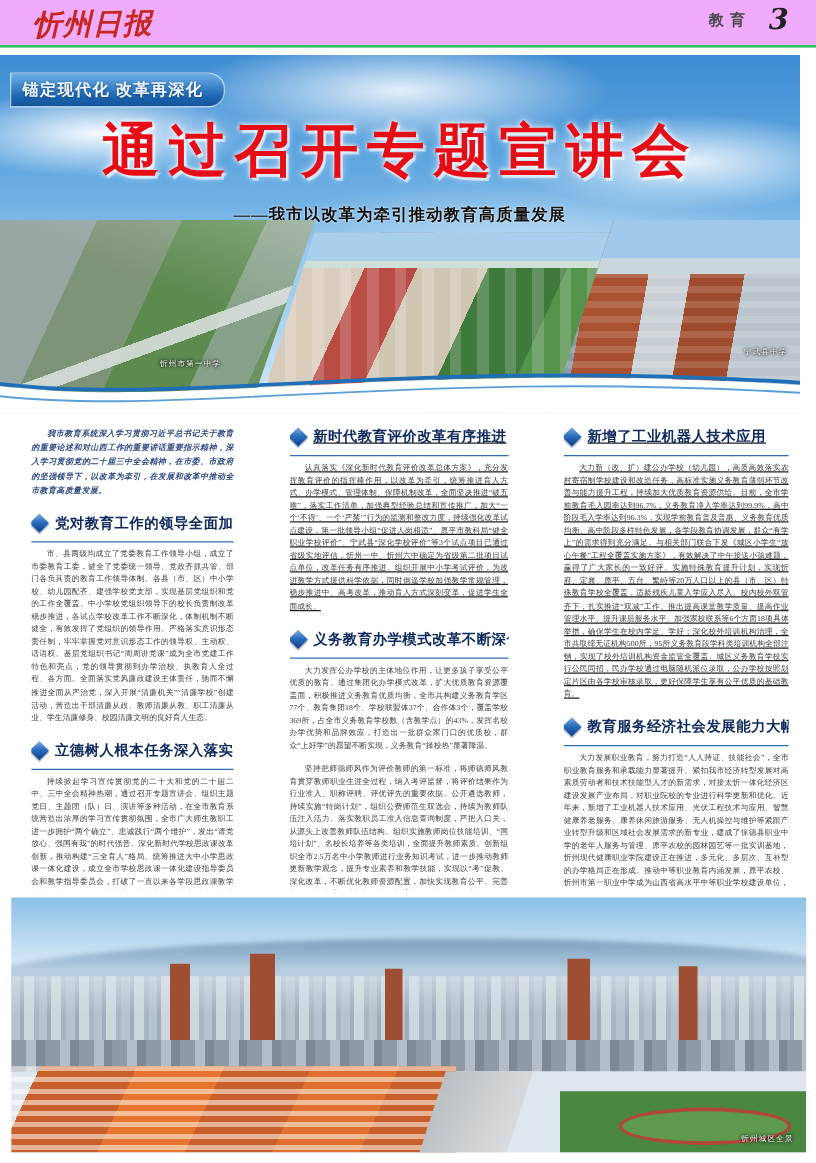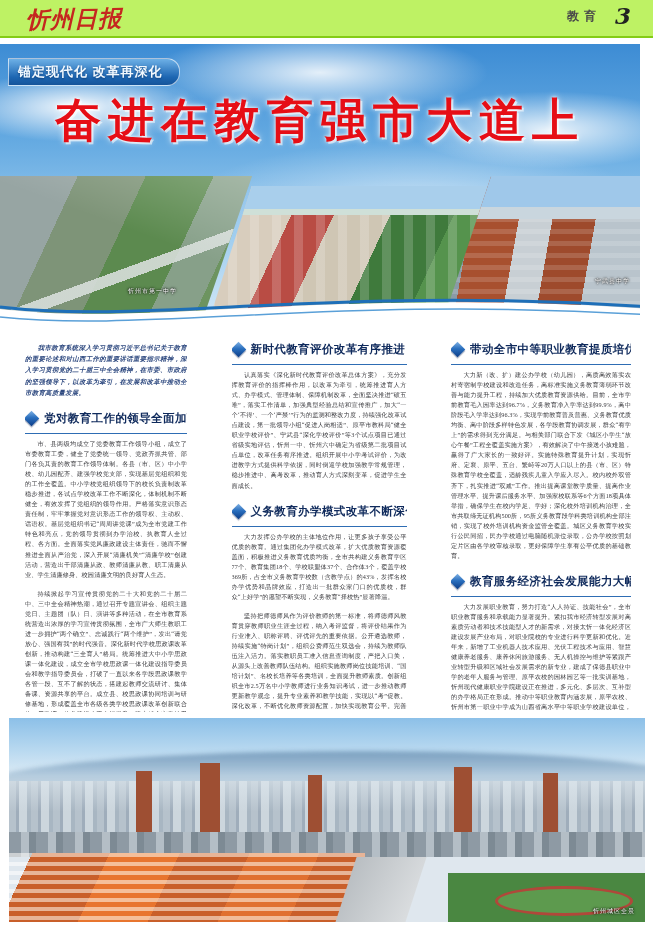--- a/index.html
+++ b/index.html
@@ -8,22 +8,22 @@
     position:relative;
     background:#ffffff;
     font-family:"Liberation Sans", sans-serif;
     color:#222;
     overflow:hidden;
   }
 
   
   .masthead {
     position:absolute; top:0; left:0; right:0; height:38px;
-    border-bottom:2px solid #84cc16;
-    background:#bef264;
+    border-bottom:2px solid #22c55e;
+    background:#f0abfc;
   }
   .logo {
     position:absolute; left:26px; top:4px;
     font-family:"DejaVu Serif", serif;
     font-size:23px; font-weight:bold; font-style:italic;
     color:#c5271f; letter-spacing:1px;
     transform:rotate(-1deg);
   }
   .dateblock {
     position:absolute; left:132px; top:6px;
@@ -122,21 +122,21 @@
   .col3 { width:180px; }
 
   .intro {
     font-family:"Liberation Serif", serif;
     font-style:italic; font-weight:bold;
     color:#2f4a80; font-size:6.4px; line-height:1.75;
     text-align:justify; text-indent:2em; letter-spacing:.3px;
     margin:6px 0 8px;
   }
   .sec { margin-top:9px; }
-  .sec:first-child { margin-top:2px; }
+  .sec:first-child { margin-top:2px;text-decoration:underline; }
   .sec-head {
     display:flex; align-items:center; gap:7px;
     border-bottom:1px solid #2e6db4;
     padding:4px 0 7px; margin-bottom:5px;
   }
   .diamond {
     flex:none; width:11px; height:11px; margin-left:1px;
     background:linear-gradient(135deg,#7fb1e4 0%, #2a6fbe 45%, #0c3c87 100%);
     transform:rotate(45deg);
     box-shadow:1px 1px 1px rgba(0,30,80,.35);
@@ -220,21 +220,22 @@
 <body>
 
 <header class="masthead">
   <div class="logo">忻州日报</div>
   <div class="section-label">教育</div>
   <div class="page-number">3</div>
 </header>
 
 <section class="hero">
   <div class="slogan">锚定现代化 改革再深化</div>
-  <h1 class="hero-title">奋进在教育强市大道上</h1>
+  <h1 class="hero-title">通过召开专题宣讲会</h1>
+  <div class="hero-subtitle">——我市以改革为牵引推动教育高质量发展</div>
 
   <div class="photostrip">
     <div class="photo photo1"></div>
     <div class="photo photo2"></div>
     <div class="photo photo3"></div>
     <svg class="swoosh" viewBox="0 0 653 52" preserveAspectRatio="none">
       <path d="M0,30 C150,48 330,8 653,30 L653,52 L0,52 Z" fill="#ffffff"></path>
       <path d="M0,28 C150,46 330,6 653,28" fill="none" stroke="#1e6fb8" stroke-width="3"></path>
       <path d="M0,38 C150,54 330,16 653,36" fill="none" stroke="#5aa0d8" stroke-width="1.5"></path>
     </svg>
@@ -250,20 +251,24 @@
 
     <section class="sec">
       <div class="sec-head">
         <span class="diamond"></span>
         <span class="sec-title">党对教育工作的领导全面加强</span>
       </div>
       <p class="sec-body">市、县两级均成立了党委教育工作领导小组，成立了市委教育工委，健全了党委统一领导、党政齐抓共管、部门各负其责的教育工作领导体制。各县（市、区）中小学校、幼儿园配齐、建强学校党支部，实现基层党组织和党的工作全覆盖。中小学校党组织领导下的校长负责制改革稳步推进，各试点学校改革工作不断深化，体制机制不断健全，有效发挥了党组织的领导作用。严格落实意识形态责任制，牢牢掌握党对意识形态工作的领导权、主动权、话语权。基层党组织书记“周周讲党课”成为全市党建工作特色和亮点，党的领导贯彻到办学治校、执教育人全过程、各方面。全面落实党风廉政建设主体责任，驰而不懈推进全面从严治党，深入开展“清廉机关”“清廉学校”创建活动，营造出干部清廉从政、教师清廉从教、职工清廉从业、学生清廉修身、校园清廉文明的良好育人生态。</p>
     </section>
 
     <section class="sec">
+      <div class="sec-head">
+        <span class="diamond"></span>
+        <span class="sec-title">立德树人根本任务深入落实</span>
+      </div>
       <p class="sec-body">持续掀起学习宣传贯彻党的二十大和党的二十届二中、三中全会精神热潮，通过召开专题宣讲会、组织主题党日、主题团（队）日、演讲等多种活动，在全市教育系统营造出浓厚的学习宣传贯彻氛围，全市广大师生教职工进一步拥护“两个确立”、忠诚践行“两个维护”，发出“请党放心、强国有我”的时代强音。深化新时代学校思政课改革创新，推动构建“三全育人”格局。统筹推进大中小学思政课一体化建设，成立全市学校思政课一体化建设指导委员会和教学指导委员会，打破了一直以来各学段思政课教学各管一段、互不了解的状态，搭建起教师交流研讨、集体备课、资源共享的平台。成立县、校思政课协同培训与研修基地，形成覆盖全市各级各类学校思政课改革创新联合体，思政课一体化建设水平大幅提升。建立健全市学校思政课建设评估通报整改机制，将思政课与社会大课堂相结合，广泛开展实践教学，努力上好“大思政课”。</p>
     </section>
   </div>
 
   <div class="col col2">
     <section class="sec">
       <div class="sec-head">
         <span class="diamond"></span>
         <span class="sec-title">新时代教育评价改革有序推进</span>
       </div>
@@ -280,21 +285,21 @@
 
     <section class="sec">
       <p class="sec-body">坚持把师德师风作为评价教师的第一标准，将师德师风教育贯穿教师职业生涯全过程，纳入考评监督，将评价结果作为行业准入、职称评聘、评优评先的重要依据。公开遴选教师，持续实施“特岗计划”，组织公费师范生双选会，持续为教师队伍注入活力。落实教职员工准入信息查询制度，严把入口关，从源头上改善教师队伍结构。组织实施教师岗位技能培训、“国培计划”、名校长培养等各类培训，全面提升教师素质。创新组织全市2.5万名中小学教师进行业务知识考试，进一步推动教师更新教学观念，提升专业素养和教学技能，实现以“考”促教。深化改革，不断优化教师资源配置，加快实现教育公平。完善教师工资待遇保障机制，义务教育教师平均工资收入水平不低于当地公务员平均工资收入水平，落实教师生活补助、乡镇工作补贴、艰苦边远地区津贴、“三区”人才计划教师专项补助，提高教师收入水平。</p>
     </section>
   </div>
 
   <div class="col col3">
     <section class="sec">
       <div class="sec-head">
         <span class="diamond"></span>
-        <span class="sec-title">带动全市中等职业教育提质培优</span>
+        <span class="sec-title">新增了工业机器人技术应用</span>
       </div>
       <p class="sec-body">大力新（改、扩）建公办学校（幼儿园），高质高效落实农村寄宿制学校建设和改造任务，高标准实施义务教育薄弱环节改善与能力提升工程，持续加大优质教育资源供给。目前，全市学前教育毛入园率达到96.7%，义务教育净入学率达到99.9%，高中阶段毛入学率达到96.3%，实现学前教育普及普惠、义务教育优质均衡、高中阶段多样特色发展，各学段教育协调发展，群众“有学上”的需求得到充分满足。与相关部门联合下发《城区小学生“放心午餐”工程全覆盖实施方案》，有效解决了中午接送小孩难题，赢得了广大家长的一致好评。实施特殊教育提升计划，实现忻府、定襄、原平、五台、繁峙等20万人口以上的县（市、区）特殊教育学校全覆盖，适龄残疾儿童入学应入尽入。校内校外双管齐下，扎实推进“双减”工作。推出提高课堂教学质量、提高作业管理水平、提升课后服务水平、加强家校联系等6个方面18项具体举措，确保学生在校内学足、学好；深化校外培训机构治理，全市共取缔无证机构500所，95所义务教育段学科类培训机构全部注销，实现了校外培训机构资金监管全覆盖。城区义务教育学校实行公民同招，民办学校通过电脑随机派位录取，公办学校按照划定片区由各学校审核录取，更好保障学生享有公平优质的基础教育。</p>
     </section>
 
     <section class="sec">
       <div class="sec-head">
         <span class="diamond"></span>
         <span class="sec-title">教育服务经济社会发展能力大幅提升</span>
       </div>
       <p class="sec-body">大力发展职业教育，努力打造“人人持证、技能社会”，全市职业教育服务和承载能力显著提升。紧扣我市经济转型发展对高素质劳动者和技术技能型人才的新需求，对接太忻一体化经济区建设发展产业布局，对职业院校的专业进行科学更新和优化。近年来，新增了工业机器人技术应用、光伏工程技术与应用、智慧健康养老服务、康养休闲旅游服务、无人机操控与维护等紧跟产业转型升级和区域社会发展需求的新专业，建成了保德县职业中学的老年人服务与管理、原平农校的园林园艺等一批实训基地，忻州现代健康职业学院建设正在推进，多元化、多层次、互补型的办学格局正在形成。推动中等职业教育内涵发展，原平农校、忻州市第一职业中学成为山西省高水平中等职业学校建设单位，示范、引领、带动全市中等职业教育提质培优，为我市经济社会发展贡献重要力量。</p>

